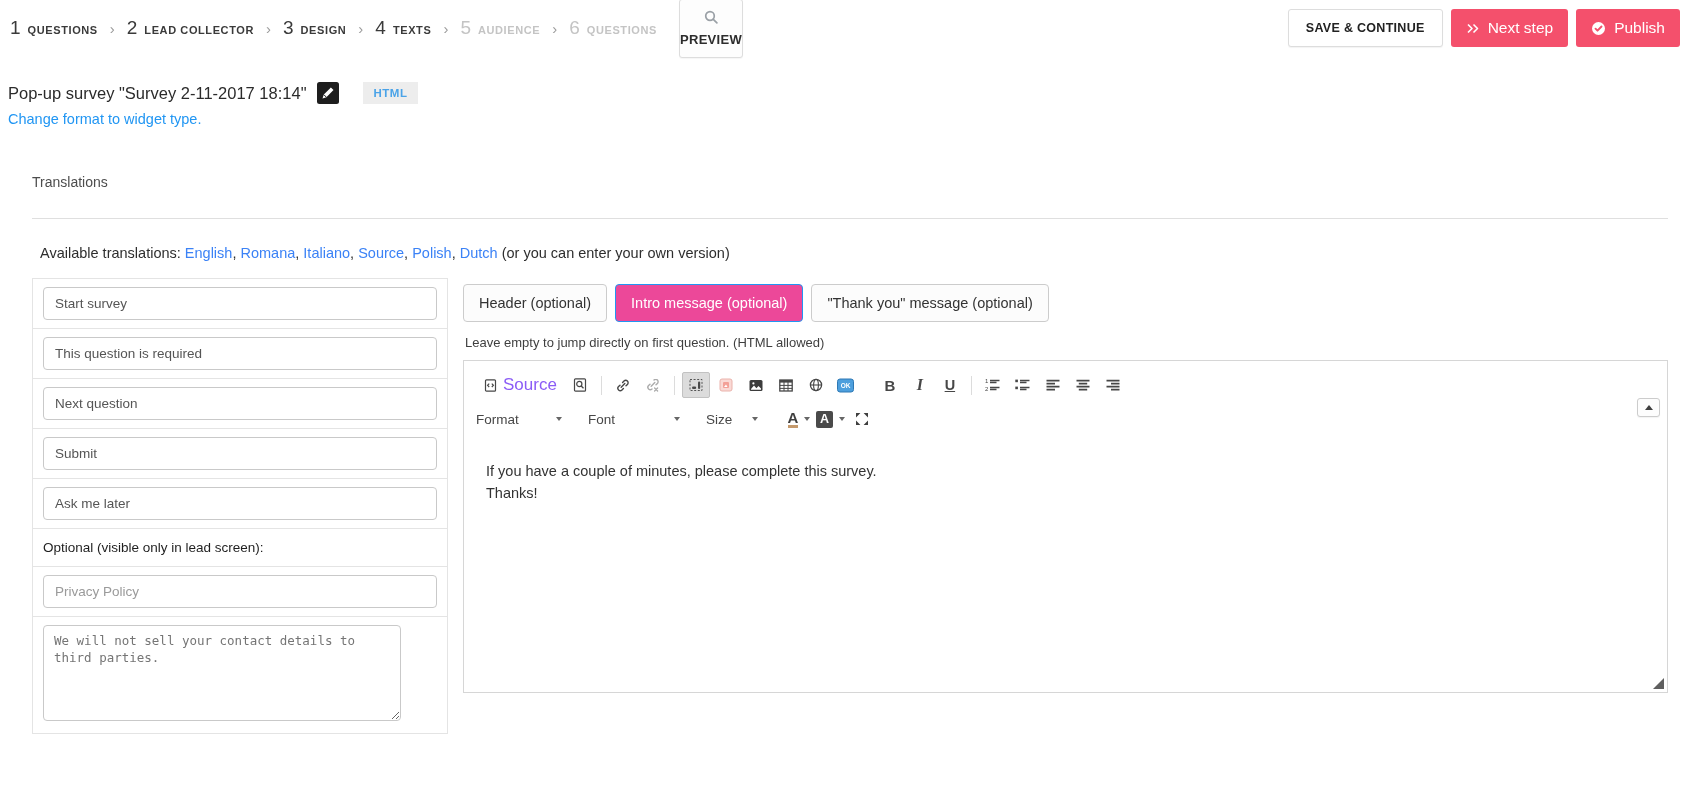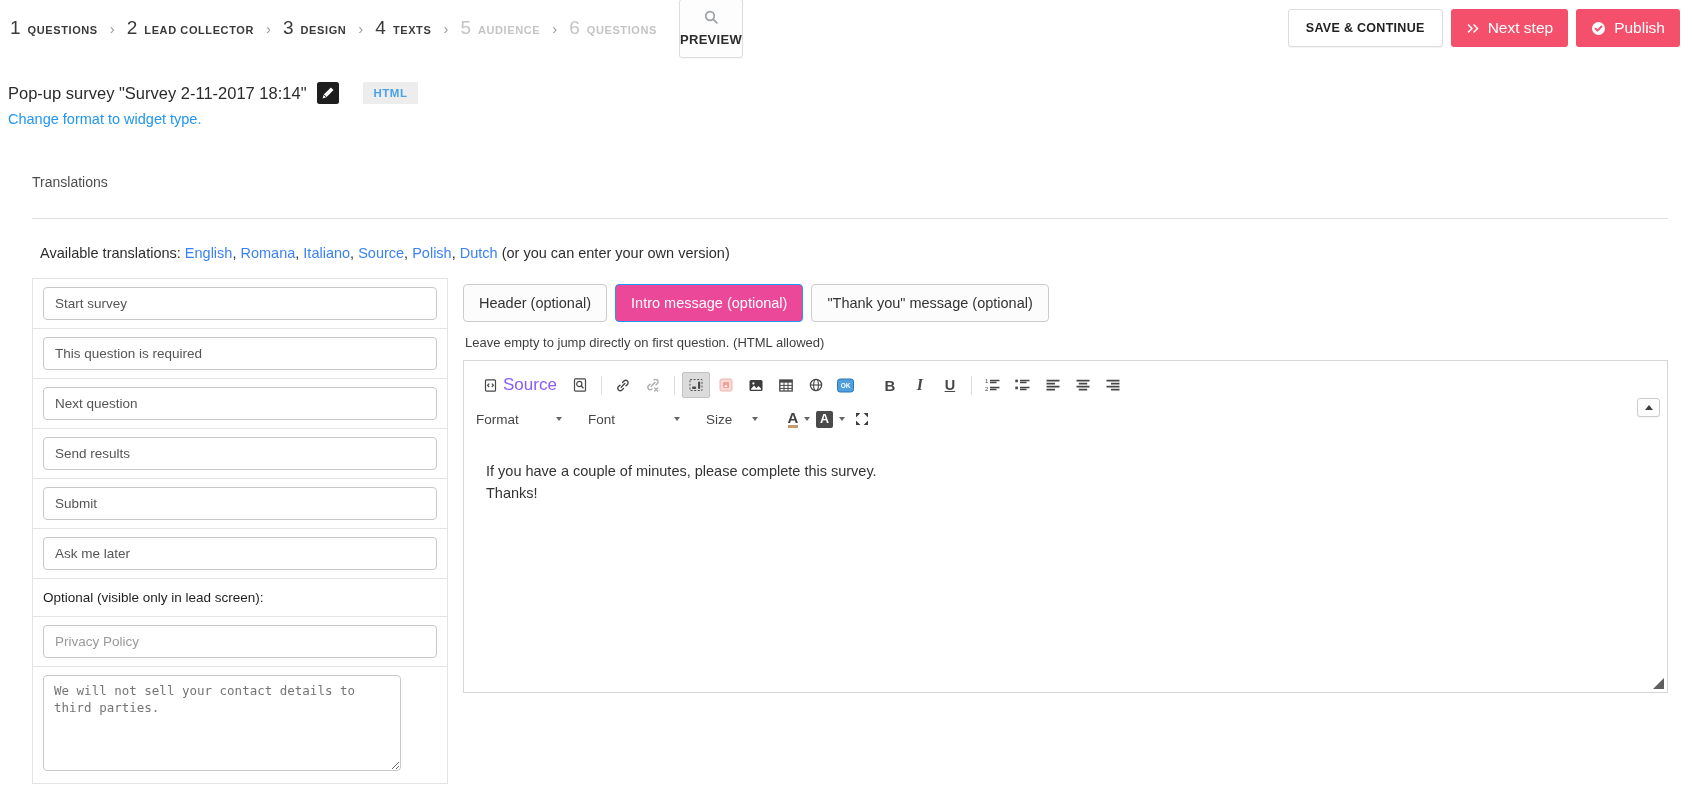--- a/index.html
+++ b/index.html
@@ -205,23 +205,20 @@
     <div class="lp-row">
       <input value="Start survey" style="">
     </div>
     <div class="lp-row">
       <input value="This question is required" style="">
     </div>
     <div class="lp-row">
       <input value="Next question" style="">
     </div>
     <div class="lp-row">
-      <input value="Send results" style="">
-    </div>
-    <div class="lp-row">
       <input value="Submit" style="">
     </div>
     <div class="lp-row">
       <input value="Ask me later" style="">
     </div>
     <div class="lp-row lp-label">Optional (visible only in lead screen):</div>
     <div class="lp-row">
       <input placeholder="Privacy Policy" style="">
     </div>
     <div class="lp-row">

